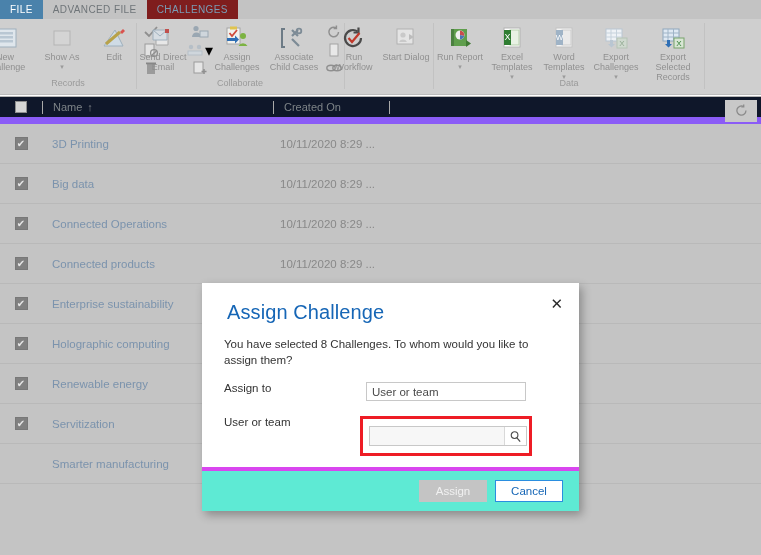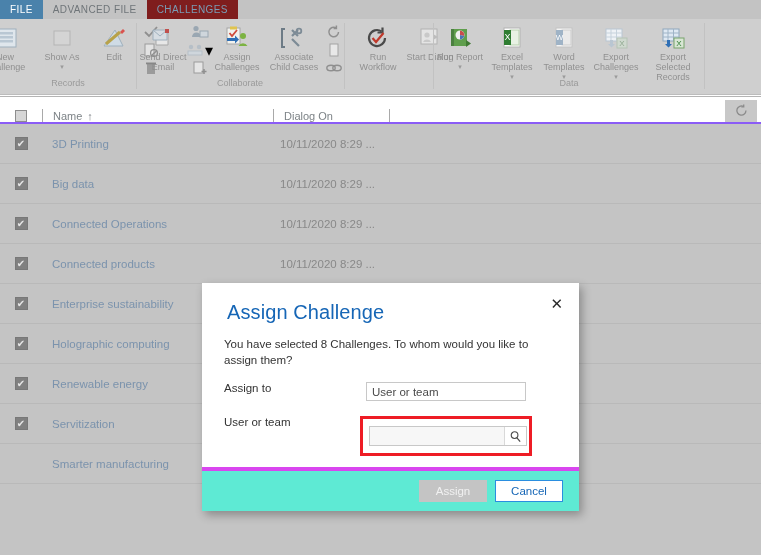--- a/index.html
+++ b/index.html
@@ -67,23 +67,23 @@
   .btn .ico { height: 28px; display: flex; align-items: center; justify-content: center; }
   .btn .lbl { opacity: .95; }
   .btn .caret { font-size: 7px; color: #9b9b9b; }
 
   .smallstack { display: flex; flex-direction: column; gap: 2px; padding-top: 2px; width: 22px; align-items: center; }
   .smallstack .s { height: 16px; display: flex; align-items: center; justify-content: center; }
 
   
   .grid { position: absolute; left: 0; top: 96px; width: 761px; height: 459px; background: #c4c4c4; }
   .grid-head {
-    position: relative; height: 28px; background: #ffffff;
-    border-top: 1px solid #b4b4b4; border-bottom: 2px solid #8b5cf6;
-    display: flex; align-items: flex-end; font-size: 11px; color: #7d8387;
+    position: relative; height: 28px; background: #0f172a;
+    border-top: 1px solid #b4b4b4; border-bottom: 7px solid #8b5cf6;
+    display: flex; align-items: center; font-size: 11px; color: #7d8387;
   }
   .cbcell { width: 42px; display: flex; justify-content: center; align-items: center; }
   .hcb { width: 12px; height: 12px; border: 1px solid #8d8d8d; background: #d6d6d6; }
   .vdiv { width: 1px; height: 13px; background: #a9a9a9; }
   .hcol { padding-left: 10px; display: flex; align-items: center; gap: 5px; }
   .hcol.name { width: 230px; }
   .hcol.created { width: 115px; }
   .refresh {
     position: absolute; right: 4px; top: 3px; width: 32px; height: 22px;
     background: #c8c8c8; display: flex; align-items: center; justify-content: center;
@@ -320,21 +320,21 @@
                 <ellipse cx="6" cy="7" rx="4.2" ry="2.8" fill="none" stroke="#8f8f8f" stroke-width="1.4"></ellipse>
                 <ellipse cx="12" cy="7" rx="4.2" ry="2.8" fill="none" stroke="#8f8f8f" stroke-width="1.4"></ellipse>
               </svg>
             </span>
           </div>
         </div>
         <div class="gname">Collaborate</div>
       </div>
       <div class="rsep" style="left:344px;"></div>
 
-      <div class="rgroup" style="left:364px; width:80px;gap:33px;">
+      <div class="rgroup" style="left:340px; width:80px;gap:33px;">
         <div class="items">
           <div class="btn">
             <span class="ico">
               <svg width="26" height="24" viewBox="0 0 26 24">
                 <path d="M20 12 a8 8 0 1 1 -3.5 -6.6" fill="none" stroke="#4a4a4a" stroke-width="2.2"></path>
                 <path d="M17.5 1.5 l0 5 l-5 0" fill="none" stroke="#4a4a4a" stroke-width="2.2"></path>
                 <path d="M7.5 12 L11 16 L18.5 7" stroke="#c0392b" stroke-width="2.2" fill="none"></path>
               </svg>
             </span>
             <span class="lbl">Run Workflow</span>
@@ -437,21 +437,21 @@
         <div class="cbcell">
           <span class="hcb"></span>
         </div>
         <span class="vdiv"></span>
         <div class="hcol name">
           <span>Name</span>
           <span>↑</span>
         </div>
         <span class="vdiv"></span>
         <div class="hcol created">
-          <span>Dialog On</span>
+          <span>Created On</span>
         </div>
         <span class="vdiv"></span>
         <div class="refresh">
           <span>
             <svg width="13" height="13" viewBox="0 0 14 14">
               <path d="M11.8 7 a4.9 4.9 0 1 1 -2.6 -4.3" fill="none" stroke="#8b8b8b" stroke-width="1.4"></path>
               <path d="M9.4 0.6 l0 2.6 l-2.6 0" fill="none" stroke="#8b8b8b" stroke-width="1.4"></path>
             </svg>
           </span>
         </div>

